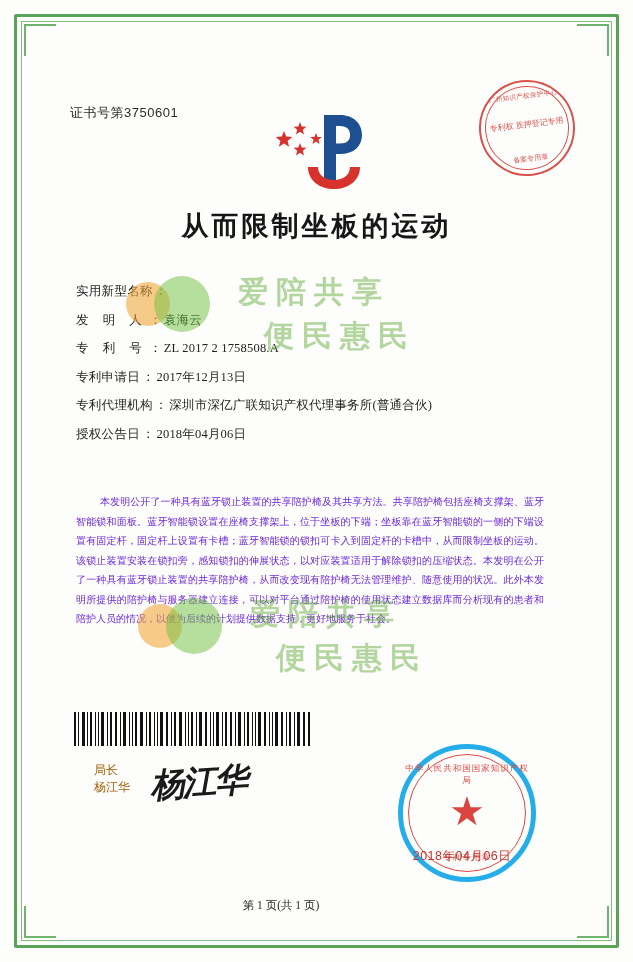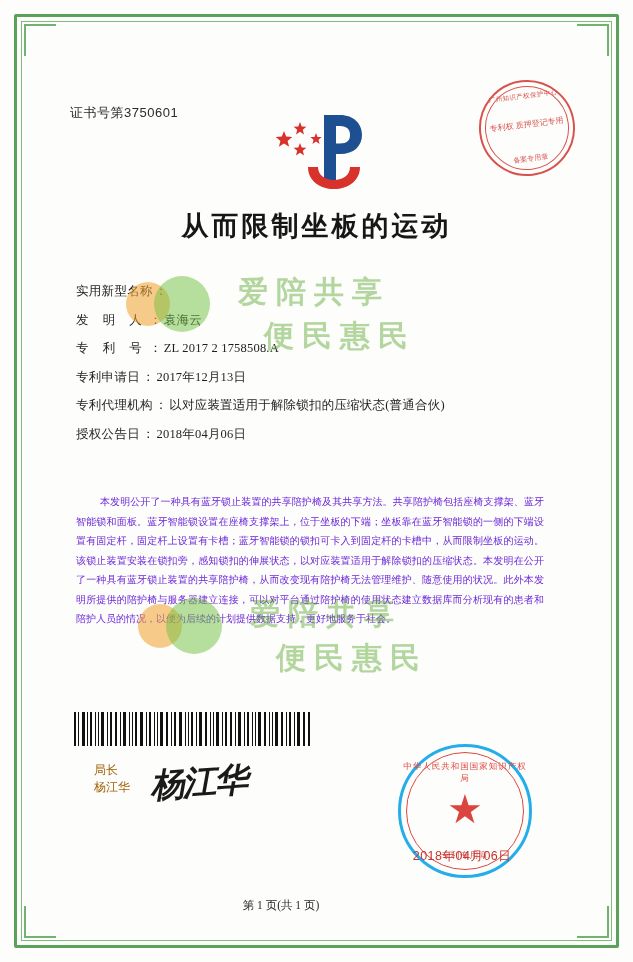--- a/index.html
+++ b/index.html
@@ -209,21 +209,21 @@
   }
 
   
   .seal {
     position: absolute;
     left: 398px;
     top: 744px;
     width: 128px;
     height: 128px;
     border-radius: 50%;
-    border: 3px solid #0ea5e9;
+    border: 5px solid #0ea5e9;
     color: #d8322c;
     opacity: 0.9;
   }
   .seal .ring2 {
     position: absolute;
     left: 5px; top: 5px; right: 5px; bottom: 5px;
     border: 1px solid #d8322c;
     border-radius: 50%;
   }
   .seal-star {
@@ -375,21 +375,21 @@
       <span class="field-value">ZL 2017 2 1758508.A</span>
     </div>
     <div class="field-row">
       <span class="field-label">专利申请日</span>
       <span class="field-sep">：</span>
       <span class="field-value">2017年12月13日</span>
     </div>
     <div class="field-row">
       <span class="field-label">专利代理机构</span>
       <span class="field-sep">：</span>
-      <span class="field-value">以对应装置适用于解除锁扣的压缩状态(普通合伙)</span>
+      <span class="field-value">深圳市深亿广联知识产权代理事务所(普通合伙)</span>
     </div>
     <div class="field-row">
       <span class="field-label">授权公告日</span>
       <span class="field-sep">：</span>
       <span class="field-value">2018年04月06日</span>
     </div>
   </div>
 
   <div class="abstract">本发明公开了一种具有蓝牙锁止装置的共享陪护椅及其共享方法。共享陪护椅包括座椅支撑架、蓝牙智能锁和面板。蓝牙智能锁设置在座椅支撑架上，位于坐板的下端；坐板靠在蓝牙智能锁的一侧的下端设置有固定杆，固定杆上设置有卡槽；蓝牙智能锁的锁扣可卡入到固定杆的卡槽中，从而限制坐板的运动。该锁止装置安装在锁扣旁，感知锁扣的伸展状态，以对应装置适用于解除锁扣的压缩状态。本发明在公开了一种具有蓝牙锁止装置的共享陪护椅，从而改变现有陪护椅无法管理维护、随意使用的状况。此外本发明所提供的陪护椅与服务器建立连接，可以对平台通过陪护椅的使用状态建立数据库而分析现有的患者和陪护人员的情况，以便为后续的计划提供数据支持，更好地服务于社会。</div>
 

